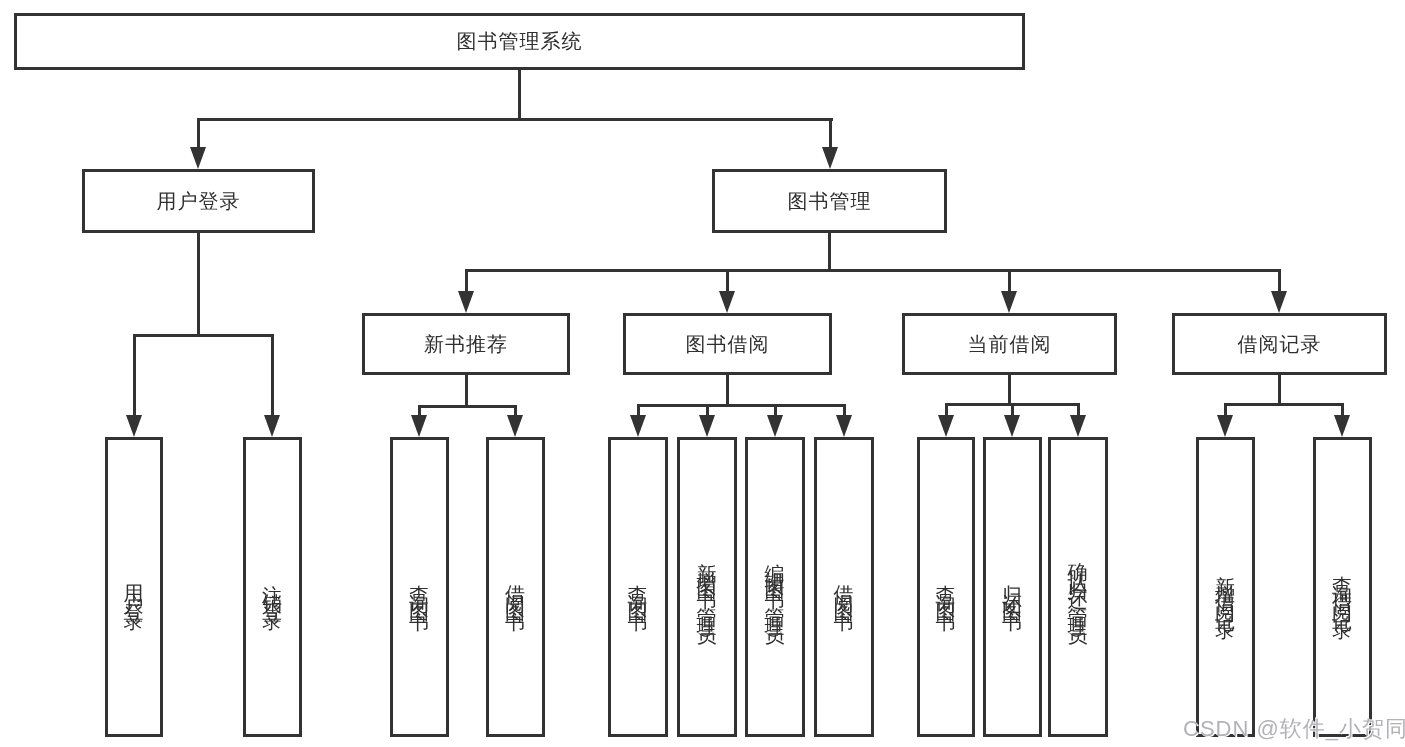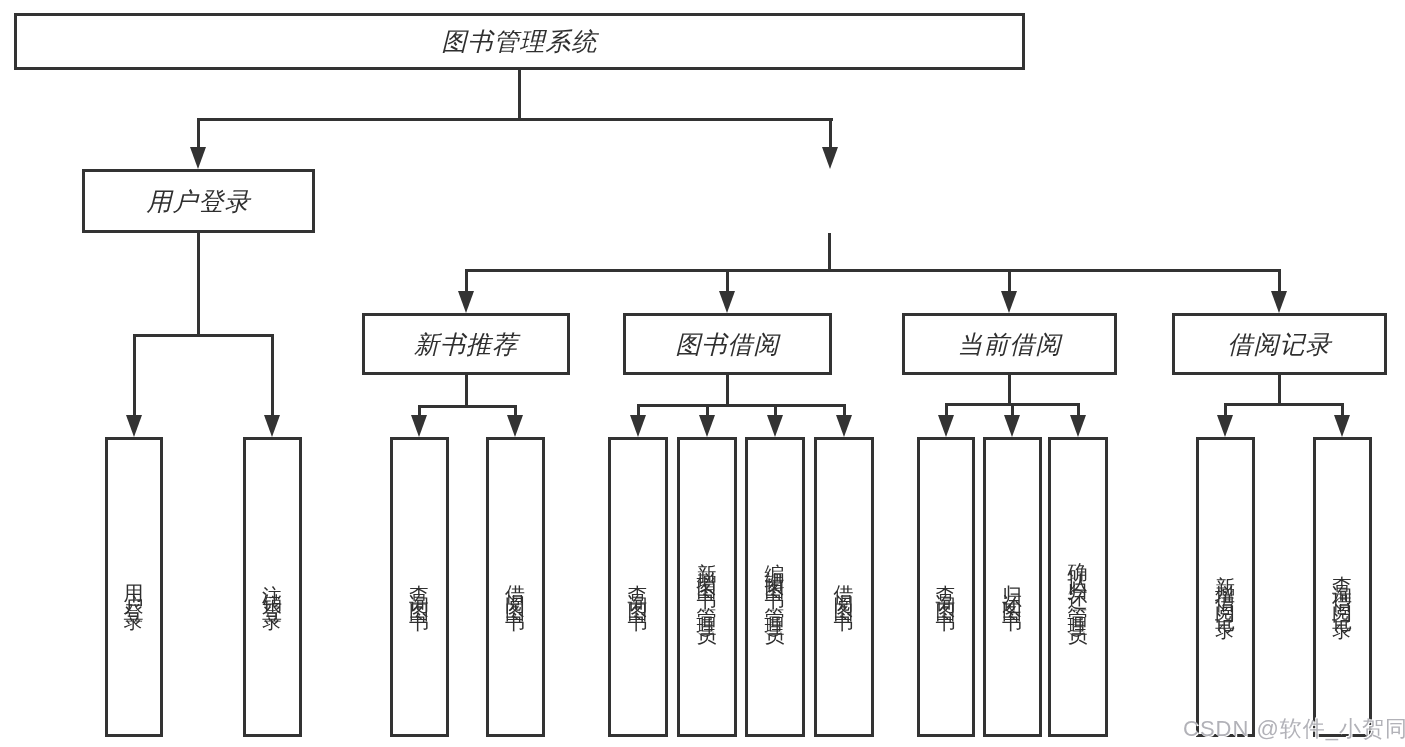--- a/index.html
+++ b/index.html
@@ -5,21 +5,21 @@
   html,body { margin:0; padding:0; background:#ffffff; }
   .canvas {
     position:relative; width:1405px; height:747px; background:#ffffff;
     font-family:"Liberation Sans", sans-serif; color:#2f2f2f; overflow:hidden;
   }
   .box {
     position:absolute; background:#ffffff; border:3px solid #333333;
     box-sizing:border-box; display:flex; align-items:center; justify-content:center;
     z-index:2;
   }
-  .hbox span { font-size:25px; letter-spacing:1px; white-space:nowrap;font-style:italic; }
+  .hbox span { font-size:20px; letter-spacing:1px; white-space:nowrap; }
   .vbox span {
     writing-mode:vertical-rl; -webkit-writing-mode:vertical-rl;
     text-orientation:mixed; -webkit-text-orientation:mixed;
     font-size:20px; letter-spacing:9px; line-height:1; white-space:nowrap;
   }
   .h, .v { position:absolute; background:#333333; z-index:1; }
   .h { height:3px; }
   .v { width:3px; }
   .arr {
     position:absolute; width:0; height:0; z-index:1;
@@ -36,20 +36,23 @@
 <body>
 
 <div class="canvas">
 
   <div class="box hbox" style="left:14px;top:13px;width:1011px;height:57px">
     <span>图书管理系统</span>
   </div>
 
   <div class="box hbox" style="left:82px;top:169px;width:233px;height:64px">
     <span>用户登录</span>
+  </div>
+  <div class="box hbox" style="left:712px;top:169px;width:235px;height:64px">
+    <span>图书管理</span>
   </div>
 
   <div class="box hbox" style="left:623px;top:313px;width:209px;height:62px">
     <span>图书借阅</span>
   </div>
   <div class="box hbox" style="left:362px;top:313px;width:208px;height:62px">
     <span>新书推荐</span>
   </div>
   <div class="box hbox" style="left:1172px;top:313px;width:215px;height:62px">
     <span>借阅记录</span>

